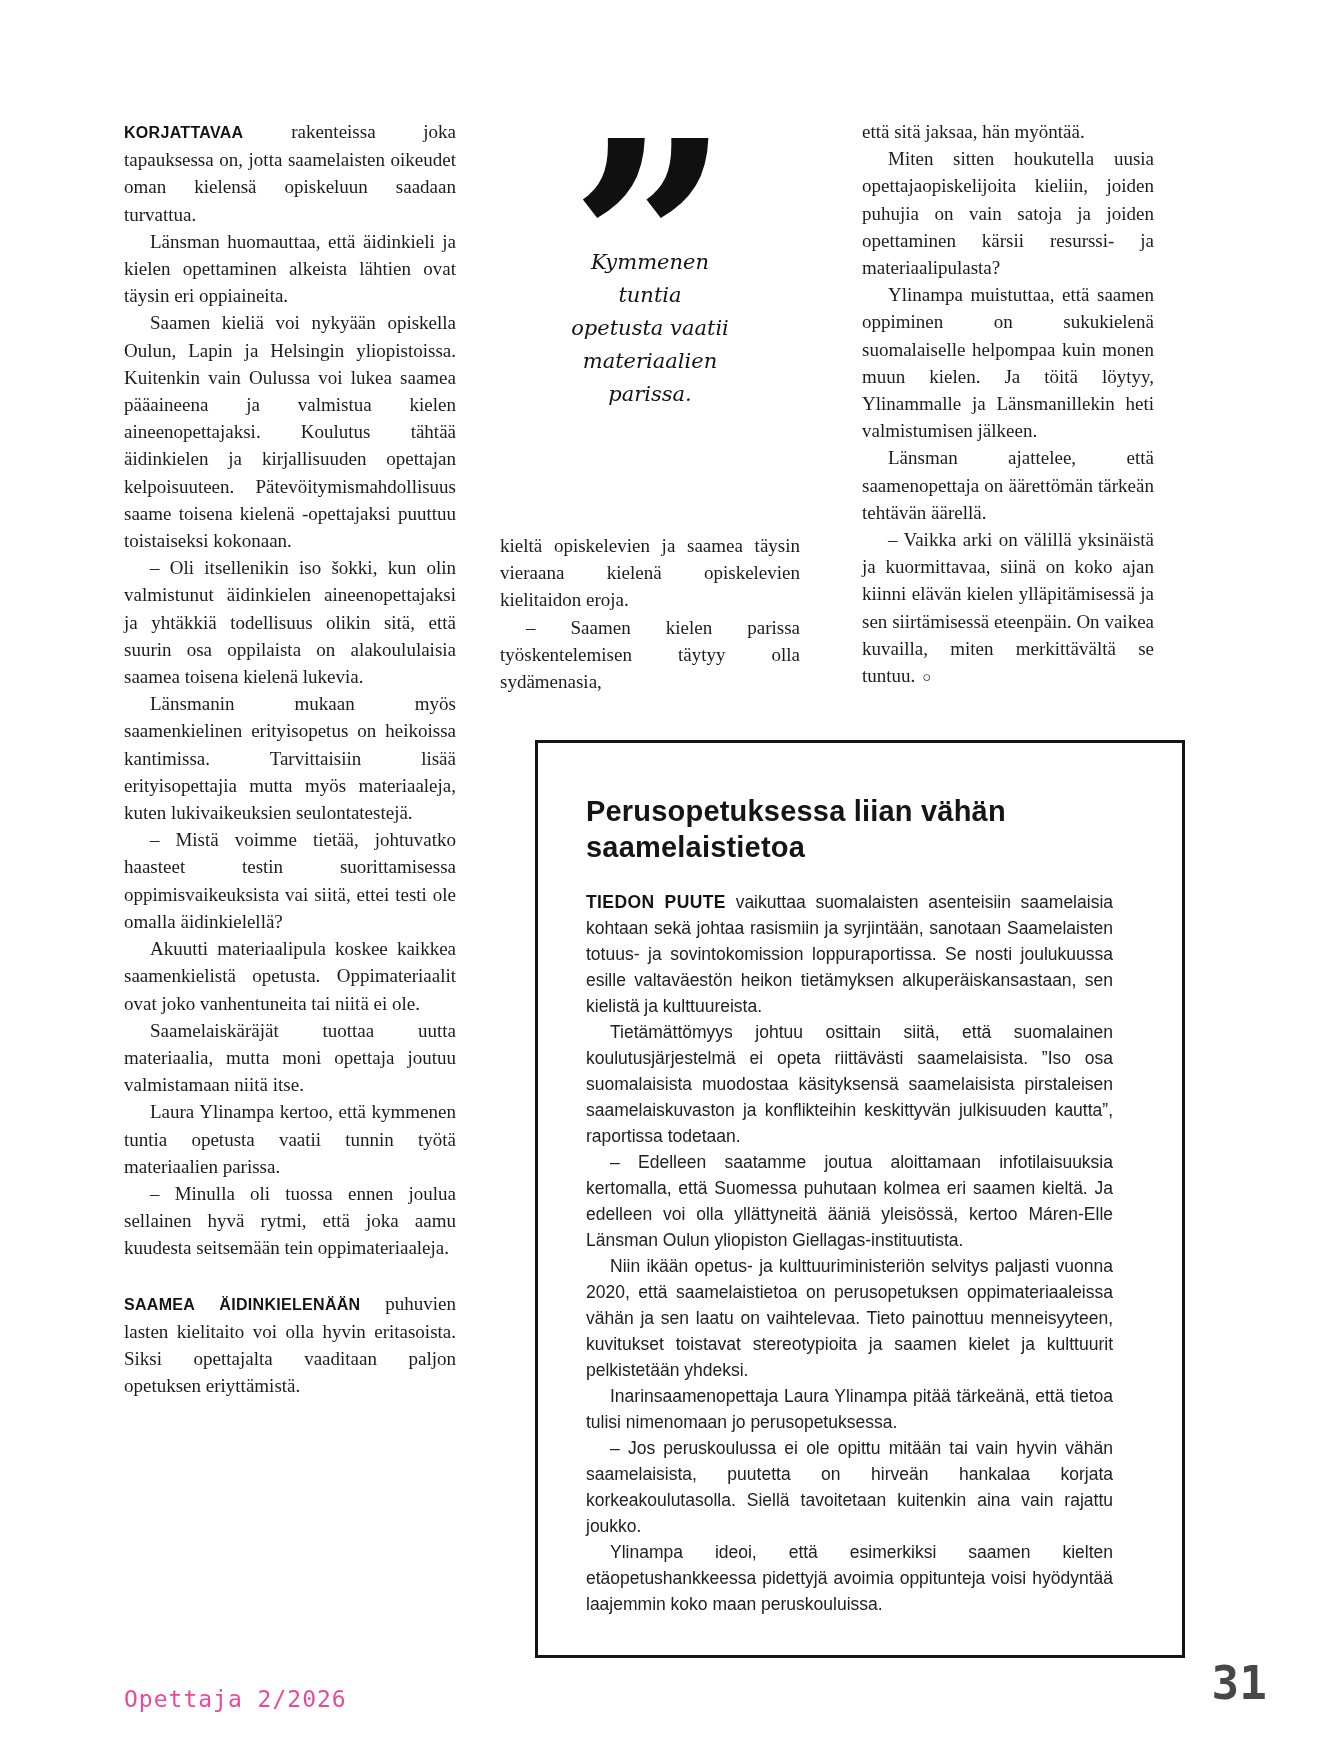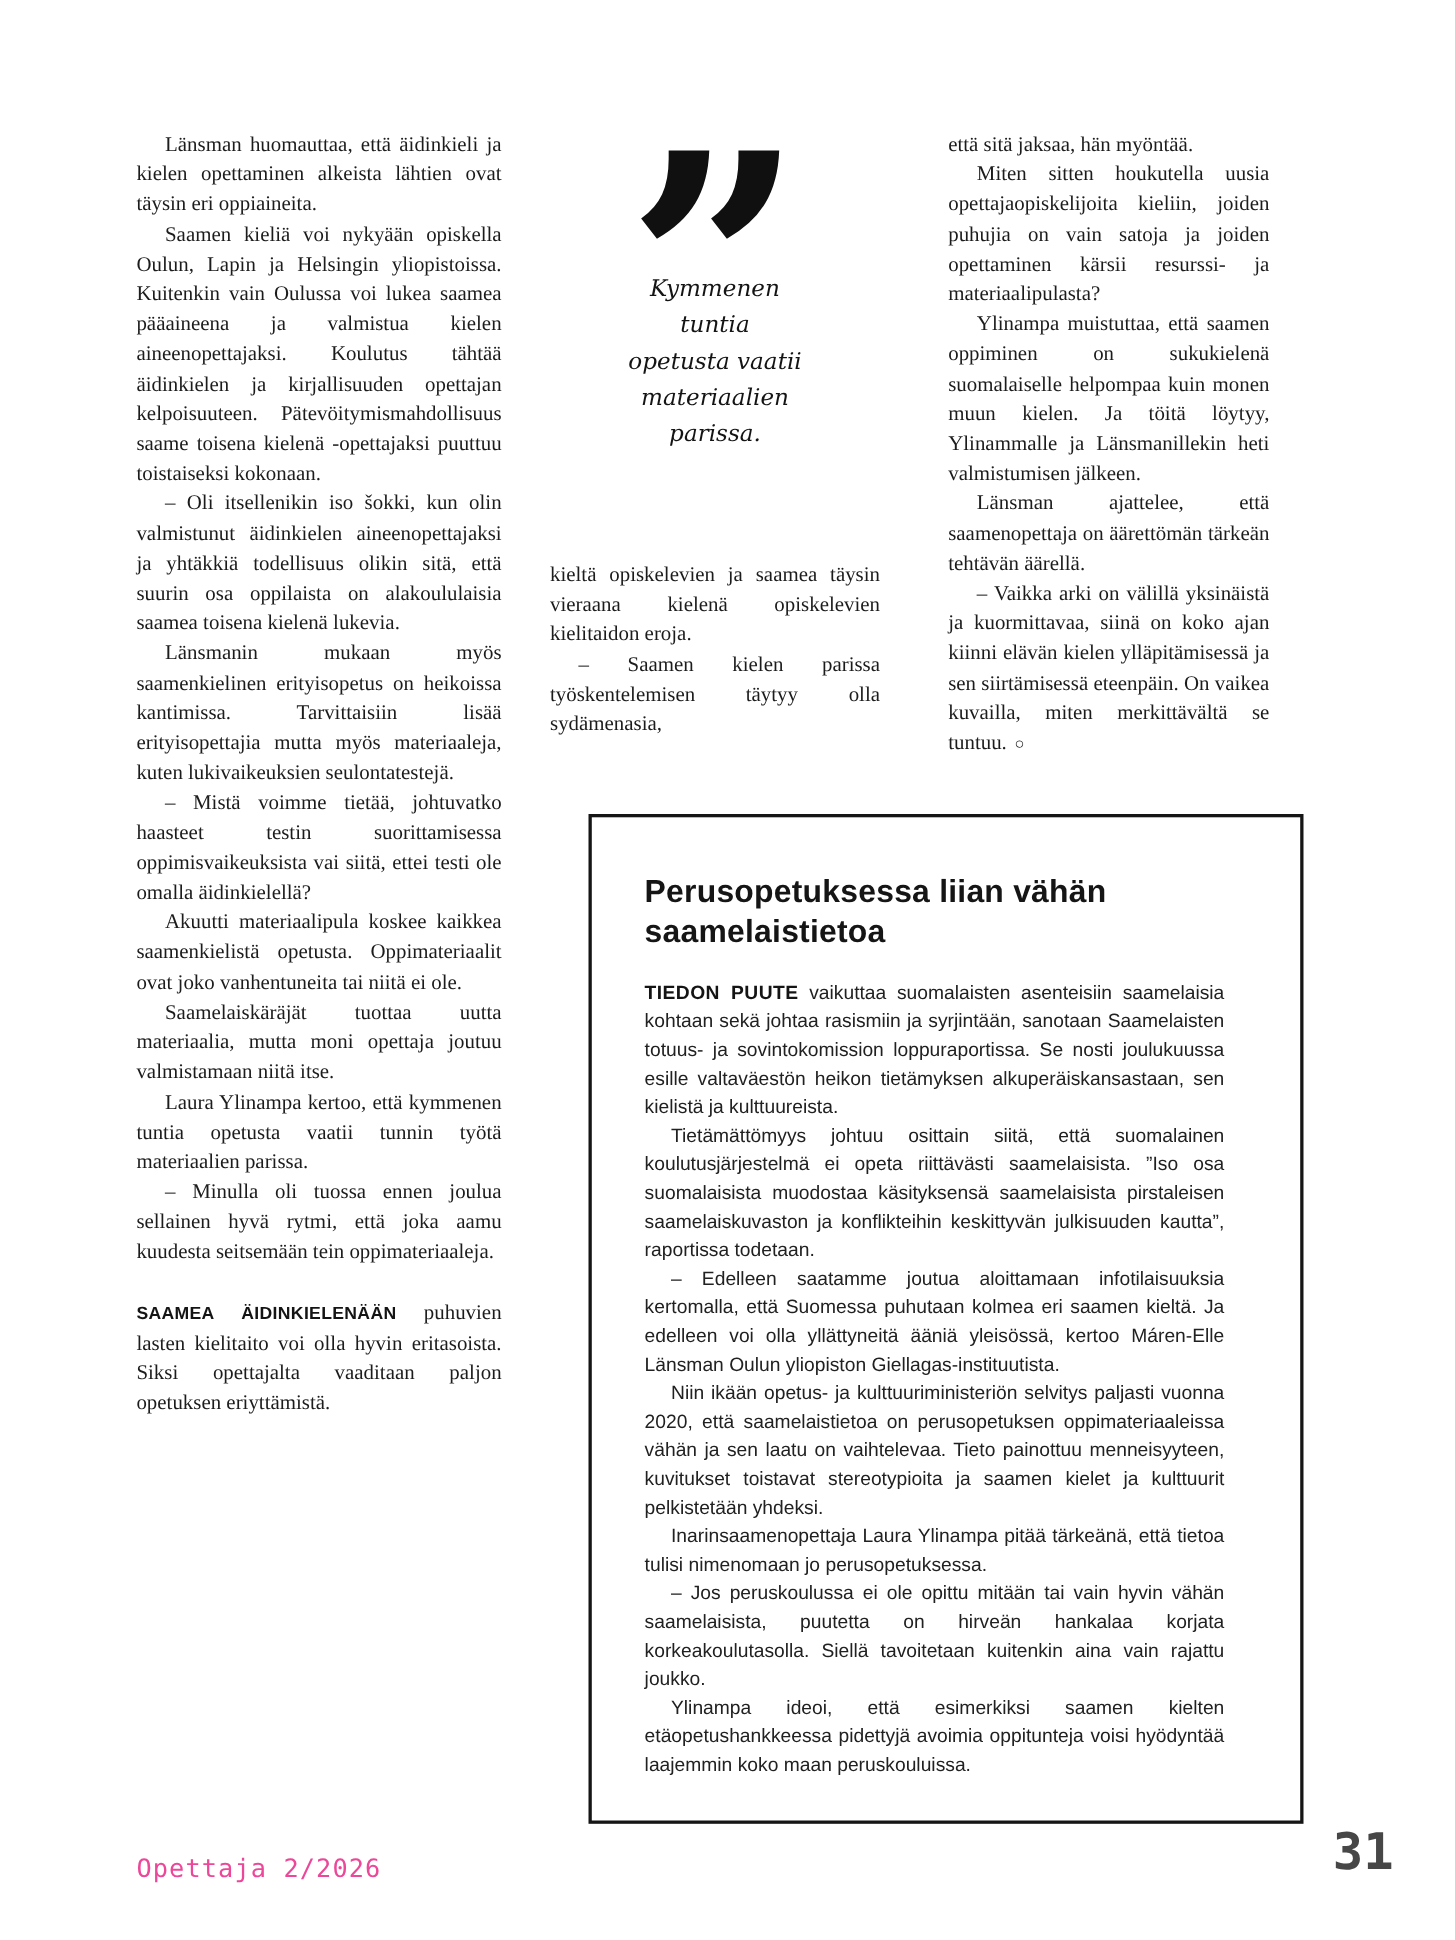--- a/index.html
+++ b/index.html
@@ -7,21 +7,21 @@
 
   
   .col{position:absolute;font-family:"Liberation Serif",serif;font-size:19px;line-height:27.2px;
        text-align:justify;color:#1c1c1c;}
   .col p{margin:0;}
   p.ind{text-indent:26px;}
   p.sec{margin-top:28px;}
   .lead{font-family:"Liberation Sans",sans-serif;font-weight:700;font-size:16px;letter-spacing:.3px;color:#141414;}
   .col-left{left:124px;top:118px;width:332px;}
   .col-right{left:862px;top:118px;width:292px;}
-  .mid-body{left:500px;top:509px;width:300px;font-family:Liberation Serif, serif;}
+  .mid-body{left:500px;top:532px;width:300px;font-family:Liberation Serif, serif;}
 
   
   .quote-mark{position:absolute;left:500px;top:104px;width:300px;height:140px;text-align:center;
       font-family:"DejaVu Serif",serif;font-weight:700;font-size:280px;line-height:280px;color:#101010;}
   .quote-text{position:absolute;left:478px;top:246px;width:344px;text-align:center;
       font-family:"DejaVu Serif",serif;font-style:italic;font-size:21px;line-height:33px;color:#141414;}
   .quote-text div{margin:0;}
 
   
   .infobox{position:absolute;left:535px;top:740px;width:650px;box-sizing:border-box;
@@ -39,20 +39,21 @@
       font-size:46px;color:#474747;font-weight:bold;}
 
   .endmark{margin-left:7px;font-size:15px;color:#1c1c1c;}
 </style>
 </head>
 <body>
 
 <div class="page">
 
   <div class="col col-left">
+    <p><span class="lead">KORJATTAVAA</span><span> rakenteissa joka tapauksessa on, jotta saamelaisten oikeudet oman kielensä opiskeluun saadaan turvattua.</span></p>
     <p class="ind">Länsman huomauttaa, että äidinkieli ja kielen opettaminen alkeista lähtien ovat täysin eri oppiaineita.</p>
     <p class="ind">Saamen kieliä voi nykyään opiskella Oulun, Lapin ja Helsingin yliopistoissa. Kuitenkin vain Oulussa voi lukea saamea pääaineena ja valmistua kielen aineenopettajaksi. Koulutus tähtää äidinkielen ja kirjallisuuden opettajan kelpoisuuteen. Pätevöitymismahdollisuus saame toisena kielenä -opettajaksi puuttuu toistaiseksi kokonaan.</p>
     <p class="ind">– Oli itsellenikin iso šokki, kun olin valmistunut äidinkielen aineenopettajaksi ja yhtäkkiä todellisuus olikin sitä, että suurin osa oppilaista on alakoululaisia saamea toisena kielenä lukevia.</p>
     <p class="ind">Länsmanin mukaan myös saamenkielinen erityisopetus on heikoissa kantimissa. Tarvittaisiin lisää erityisopettajia mutta myös materiaaleja, kuten lukivaikeuksien seulontatestejä.</p>
     <p class="ind">– Mistä voimme tietää, johtuvatko haasteet testin suorittamisessa oppimisvaikeuksista vai siitä, ettei testi ole omalla äidinkielellä?</p>
     <p class="ind">Akuutti materiaalipula koskee kaikkea saamenkielistä opetusta. Oppimateriaalit ovat joko vanhentuneita tai niitä ei ole.</p>
     <p class="ind">Saamelaiskäräjät tuottaa uutta materiaalia, mutta moni opettaja joutuu valmistamaan niitä itse.</p>
     <p class="ind">Laura Ylinampa kertoo, että kymmenen tuntia opetusta vaatii tunnin työtä materiaalien parissa.</p>
     <p class="ind">– Minulla oli tuossa ennen joulua sellainen hyvä rytmi, että joka aamu kuudesta seitsemään tein oppimateriaaleja.</p>
     <p class="sec"><span class="lead">SAAMEA ÄIDINKIELENÄÄN</span><span> puhuvien lasten kielitaito voi olla hyvin eritasoista. Siksi opettajalta vaaditaan paljon opetuksen eriyttämistä.</span></p>

